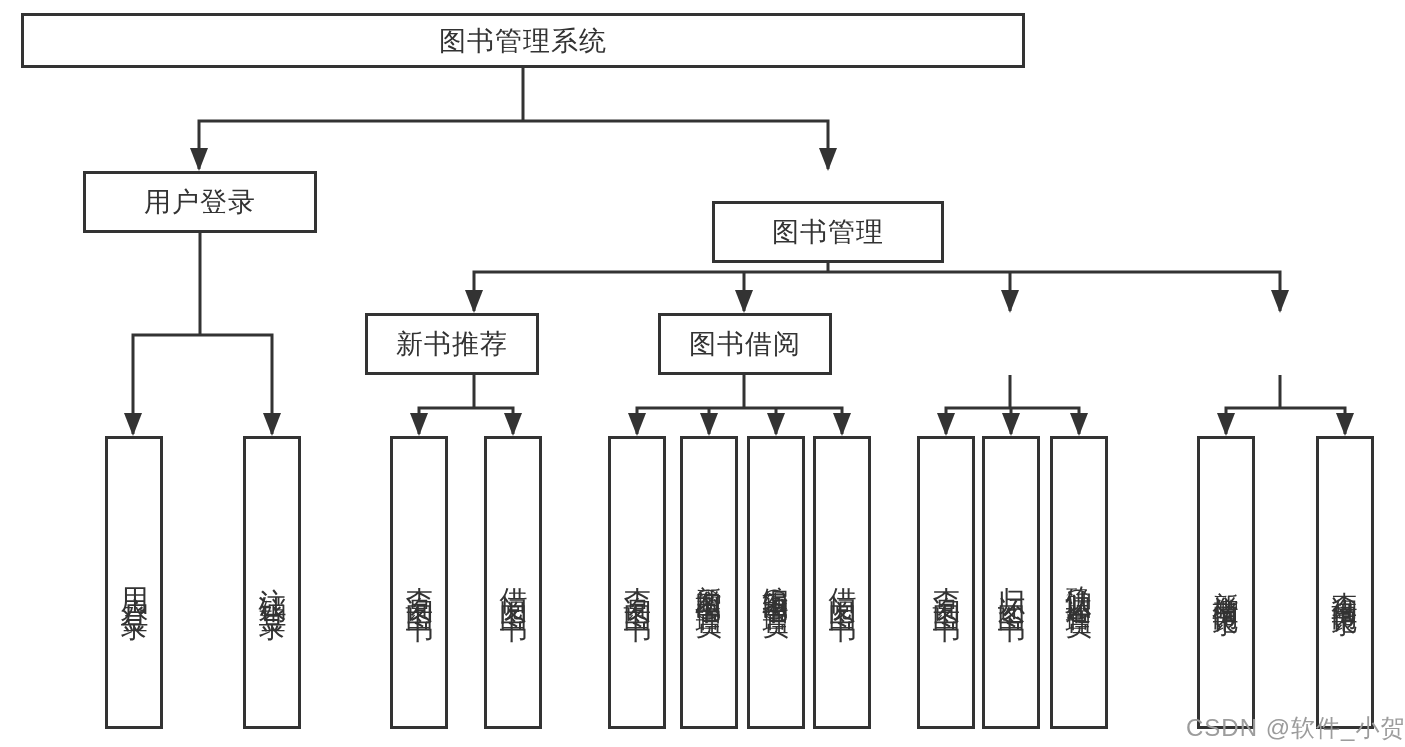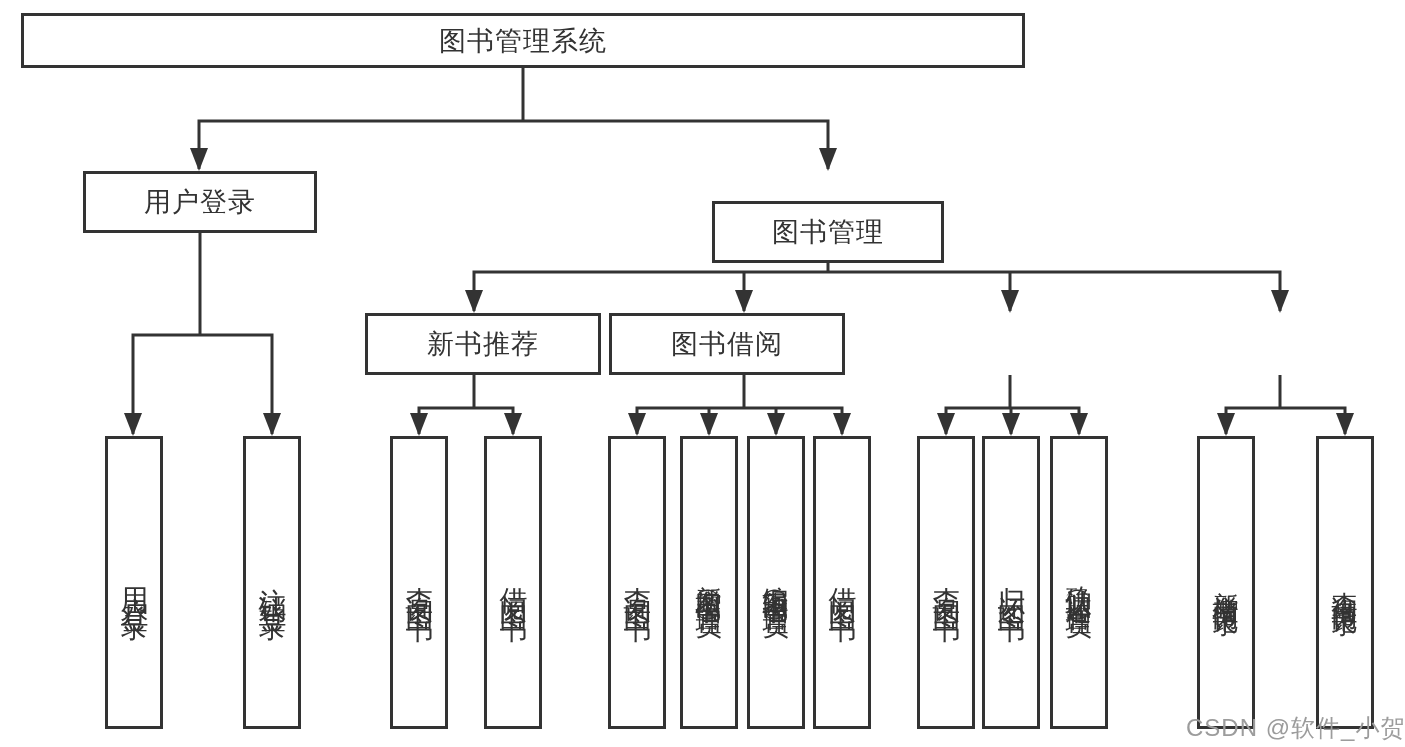--- a/index.html
+++ b/index.html
@@ -32,23 +32,23 @@
     display: flex;
     align-items: center;
     justify-content: center;
     color: #333333;
     z-index: 2;
   }
   .hlabel { font-size: 27px; letter-spacing: 1px; }
   .b-root  { left: 21px;  top: 13px;  width: 1004px; height: 55px; }
   .b-login { left: 83px;  top: 171px; width: 234px;  height: 62px; }
   .b-mgmt  { left: 712px; top: 171px; width: 232px;  height: 62px; margin-top: 30px; }
-  .l3      { top: 313px; width: 236px; height: 62px; }
+  .l3      { top: 313px; width: 174px; height: 62px; }
   .b-l3-0  { left: 365px; }
-  .b-l3-1  { left: 609px; text-align: center; }
+  .b-l3-1  { left: 658px; text-align: center; }
   .b-l3-2  { left: 901px; }
   .b-l3-3  { left: 1171px; }
   .leaf    { top: 436px; width: 58px; height: 293px; }
   .vtext {
     writing-mode: vertical-rl;
     text-orientation: mixed;
     line-height: 1;
     white-space: nowrap;
   }
   .vshort { font-size: 28px; letter-spacing: 9px; }

